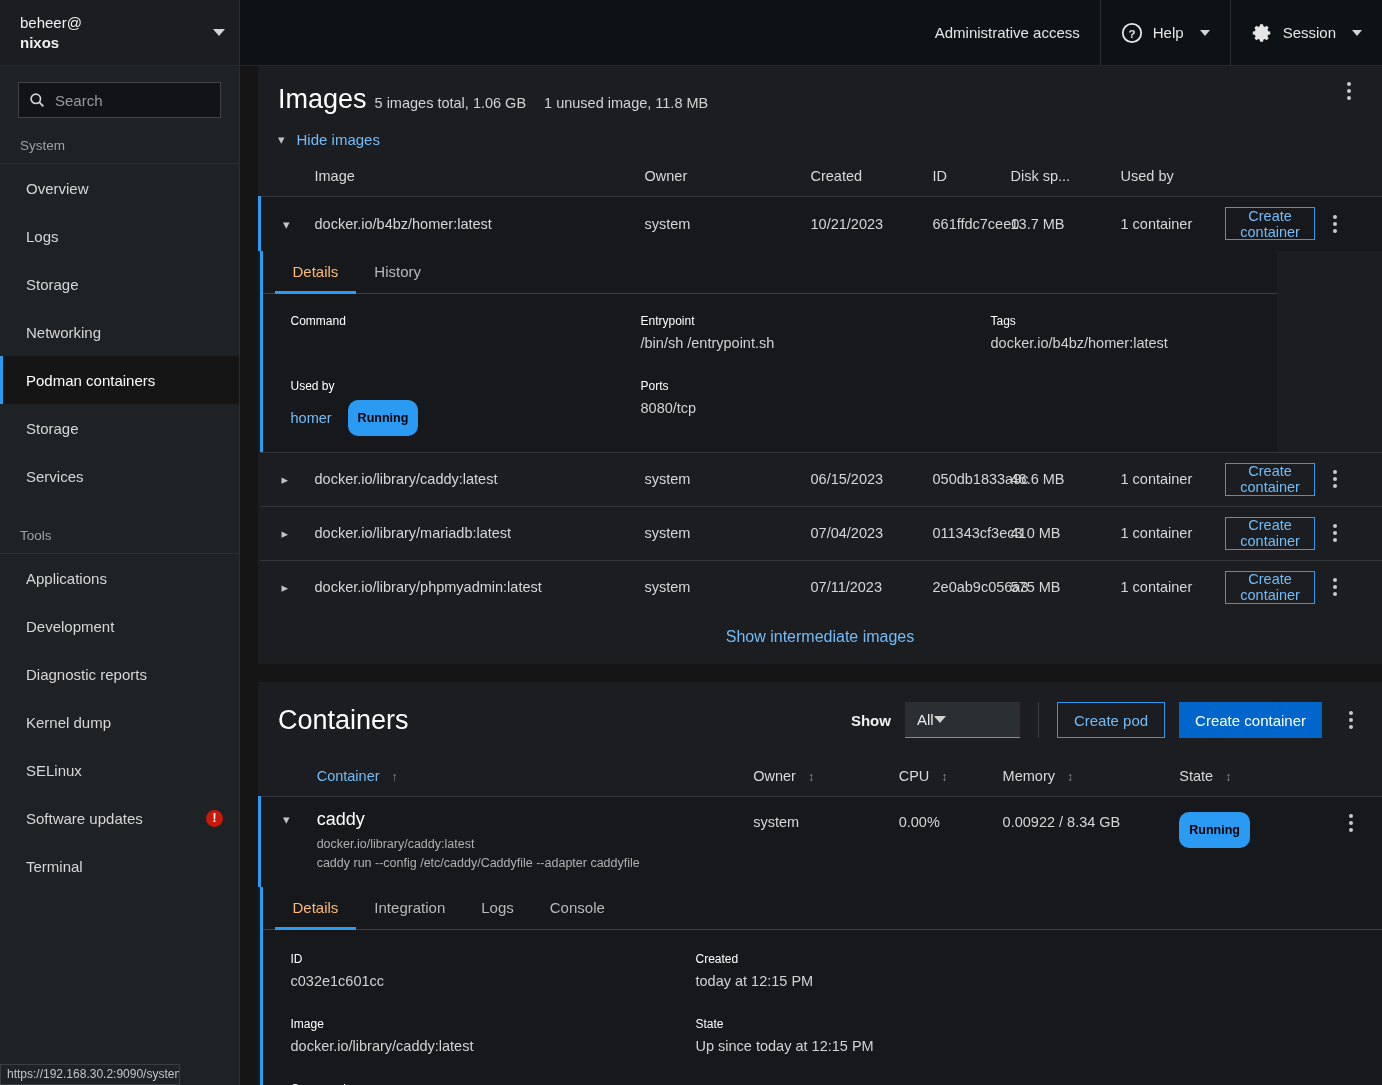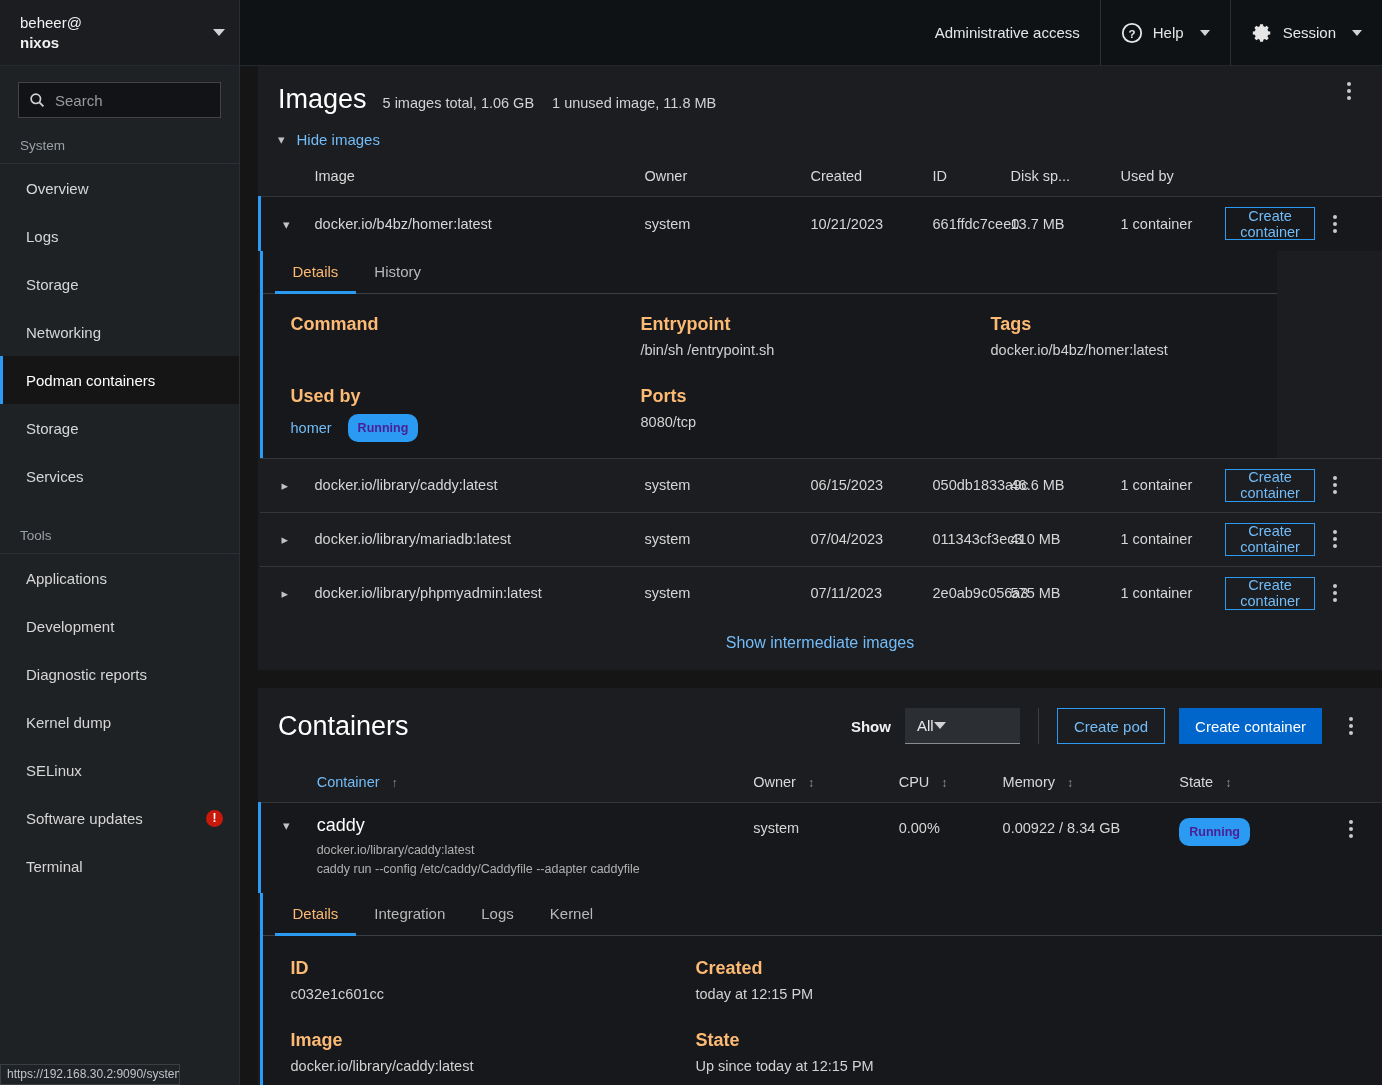--- a/index.html
+++ b/index.html
@@ -93,21 +93,21 @@
     background: #1b1d21; margin: 0 0 0 18px;
     position: relative;
   }
   .card.images { padding: 0 0 14px 0; }
   .card-head {
     display: flex; align-items: baseline; padding: 18px 20px 0 20px;
     position: relative;
   }
   .card-title { font-size: 27px; color: #fff; font-weight: 400; }
   .card-sub {
-    font-size: 14.5px; color: #d2d2d2; margin-left: 16px;
+    font-size: 14.5px; color: #d2d2d2; margin-left: 8px;
   }
   .card-sub + .card-sub { margin-left: 18px; text-align: center; }
   .kebab {
     position: absolute; right: 22px; top: 50%; transform: translateY(-50%);
     width: 22px; height: 26px; display: flex; flex-direction: column;
     align-items: center; justify-content: center; gap: 3px; cursor: pointer;
   }
   .kebab i { width: 4px; height: 4px; border-radius: 50%; background: #c9c9c9; display: block; }
 
   .toggle-row {
@@ -151,26 +151,26 @@
   }
   .tab {
     padding: 12px 18px 11px 18px; font-size: 15px; color: #b8b8b8; cursor: pointer;
     border-bottom: 3px solid transparent; margin-bottom: -1px;
   }
   .tab.active { color: #fdba74; border-bottom: 3px solid #2b9af3; }
   .dgrid {
     display: grid; grid-template-columns: 350px 350px 1fr;
     padding: 20px 0 16px 28px; row-gap: 12px;
   }
-  .dlabel { font-size: 18px; color: #fdba74; font-weight: 700; margin-bottom: 7px; }
+  .dlabel { font-size: 12px; color: #ffffff; font-weight: 400; margin-bottom: 7px; }
   .dval { font-size: 14.5px; color: #d2d2d2; }
   .dblock { padding-bottom: 16px; }
   .badge-running {
-    display: inline-flex; align-items: center; height: 28px; padding: 2px 10px;
-    border-radius: 10px; background: #2b9af3; color: #4c1d95;
+    display: inline-flex; align-items: center; height: 36px; padding: 2px 10px;
+    border-radius: 10px; background: #2b9af3; color: #000000;
     font-size: 12.5px; font-weight: 700;
   }
   .link-blue { color: #73bcf7; cursor: pointer; }
   .center-link { text-align: center; padding: 14px 0 4px 0; }
 
   
   .card.containers { margin-top: 18px; }
   .containers-head {
     display: flex; align-items: center; padding: 20px 20px 0 20px; position: relative;
   }
@@ -545,21 +545,21 @@
                   </span>
               </td>
             </tr>
             <tr>
               <td colspan="7" style="padding:0">
                 <div class="detail-panel">
                   <div class="tabs">
                     <span class="tab active">Details</span>
                     <span class="tab">Integration</span>
                     <span class="tab">Logs</span>
-                    <span class="tab">Kernel</span>
+                    <span class="tab">Console</span>
                   </div>
                   <div class="dgrid" style="grid-template-columns:405px 1fr;padding-top:22px">
                     <div class="dblock">
                       <div class="dlabel">ID</div>
                       <div class="dval">c032e1c601cc</div>
                     </div>
                     <div class="dblock">
                       <div class="dlabel">Created</div>
                       <div class="dval">today at 12:15 PM</div>
                     </div>

